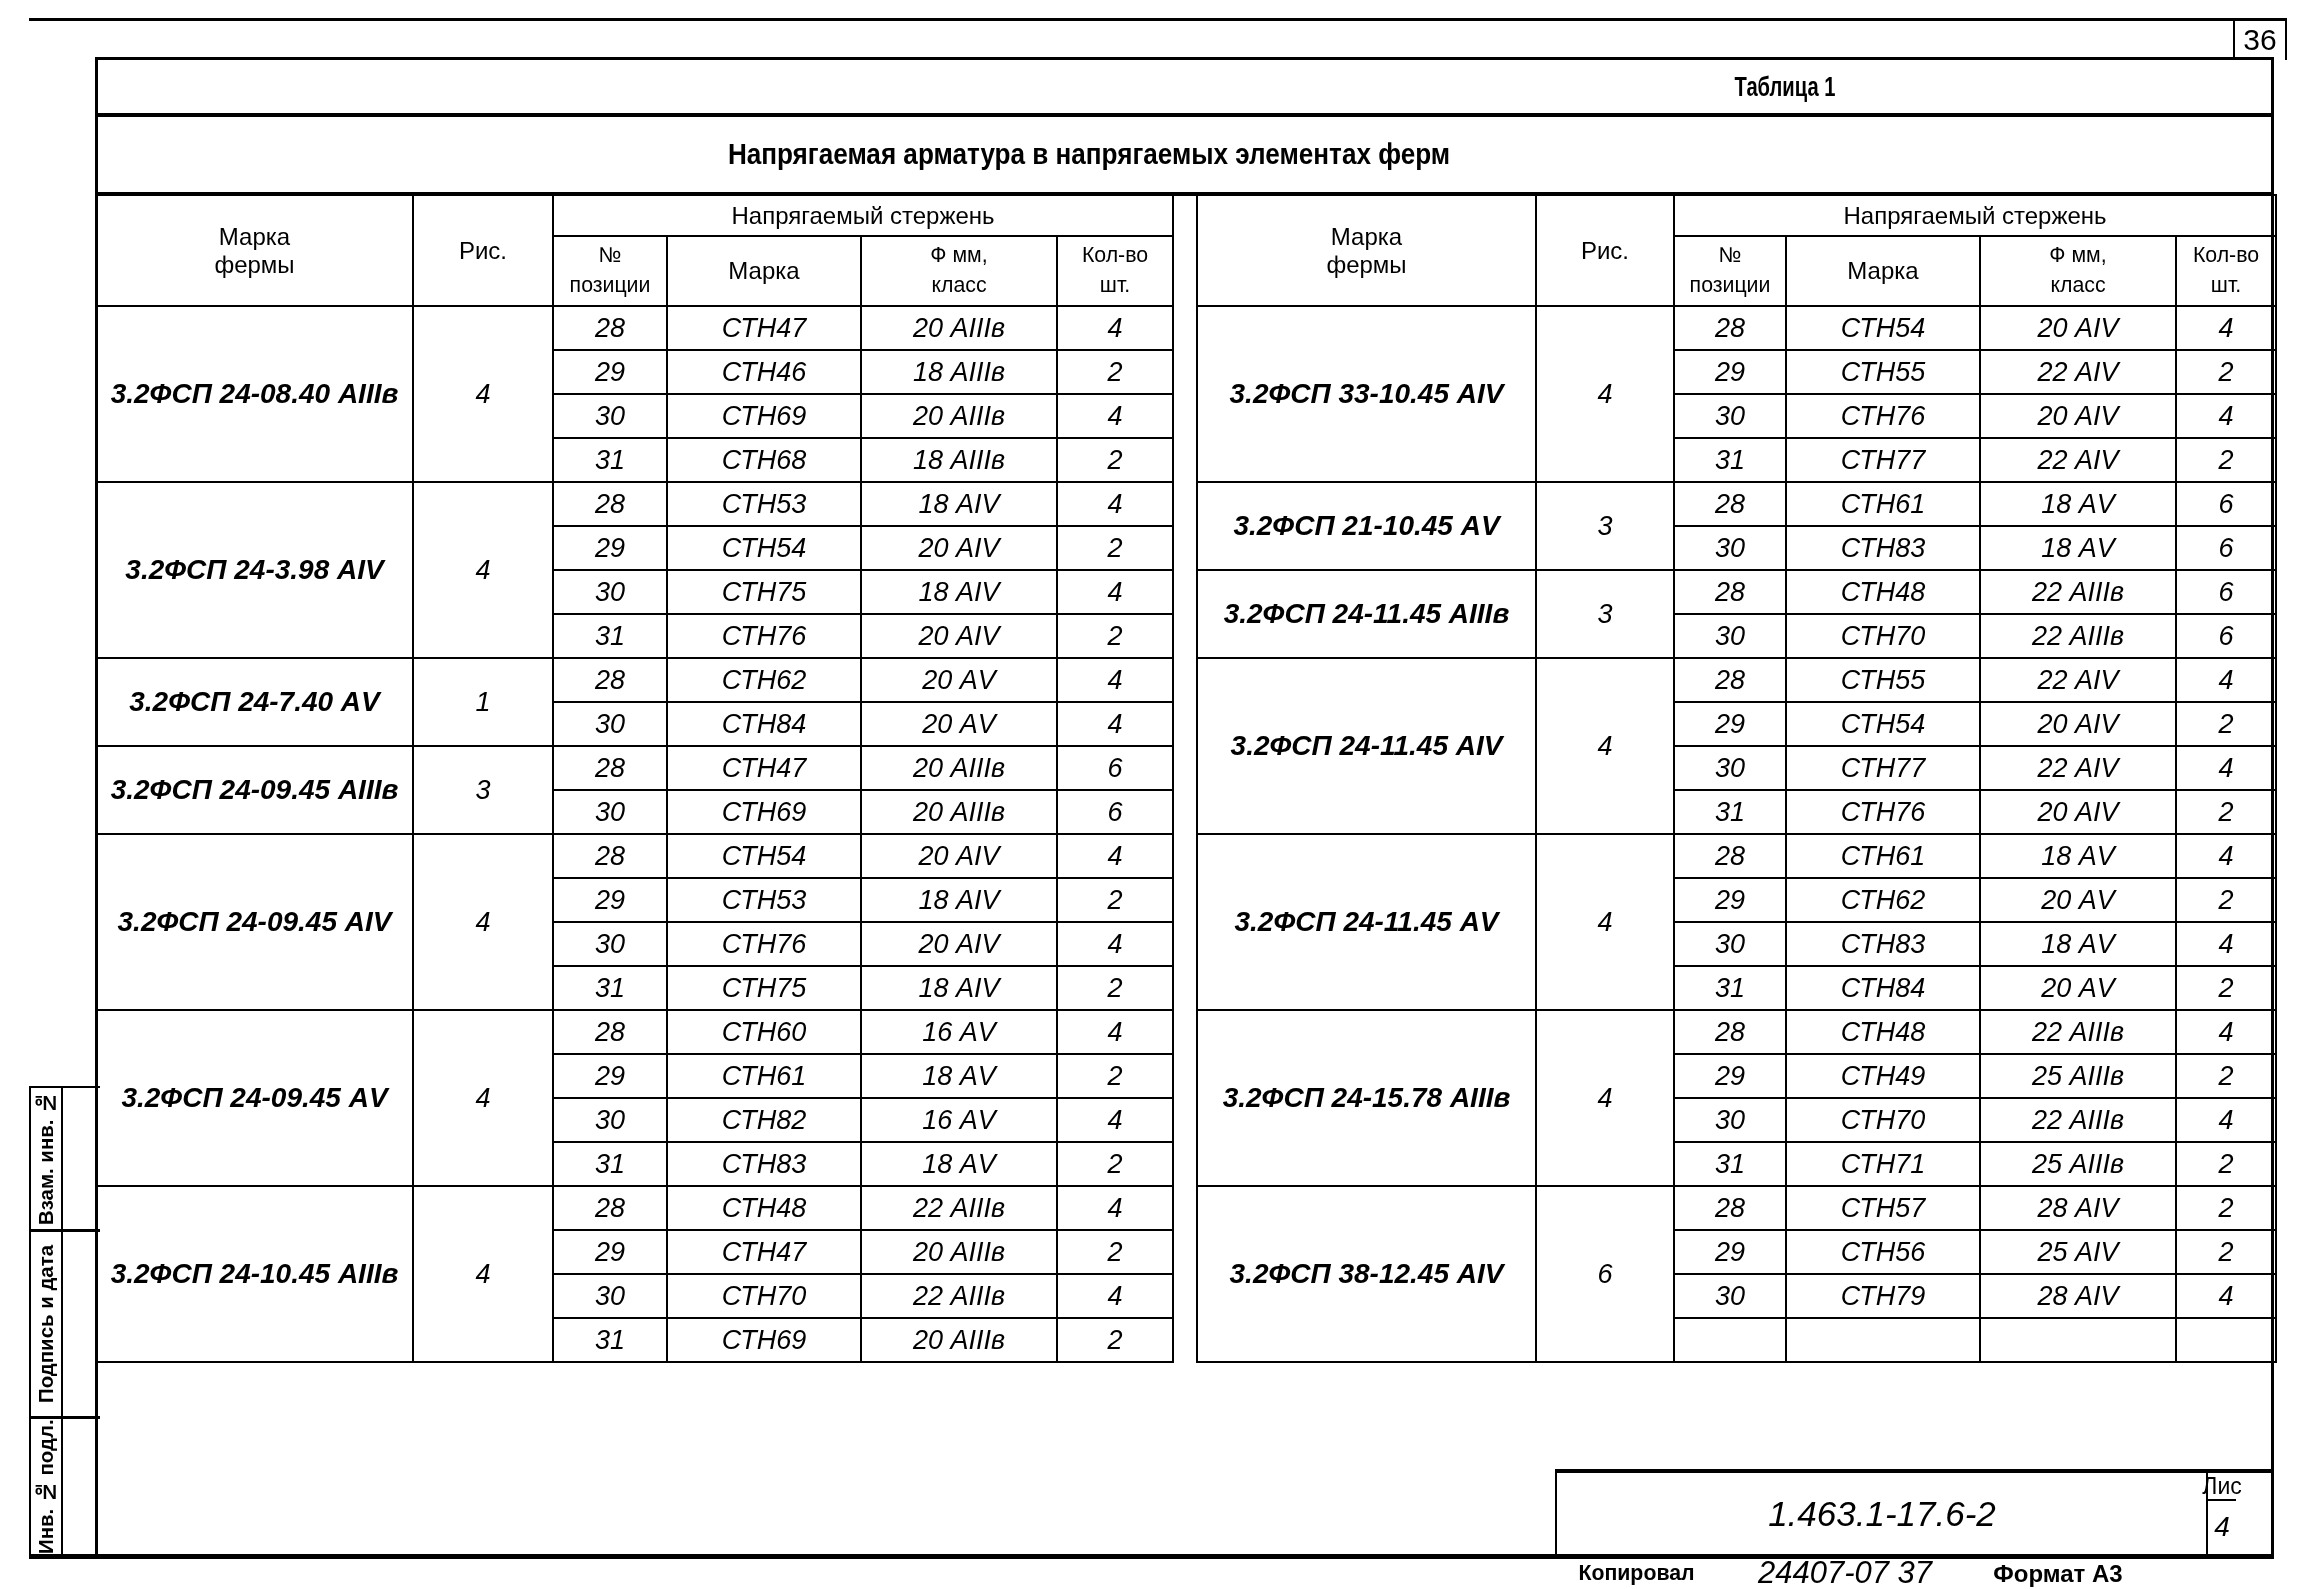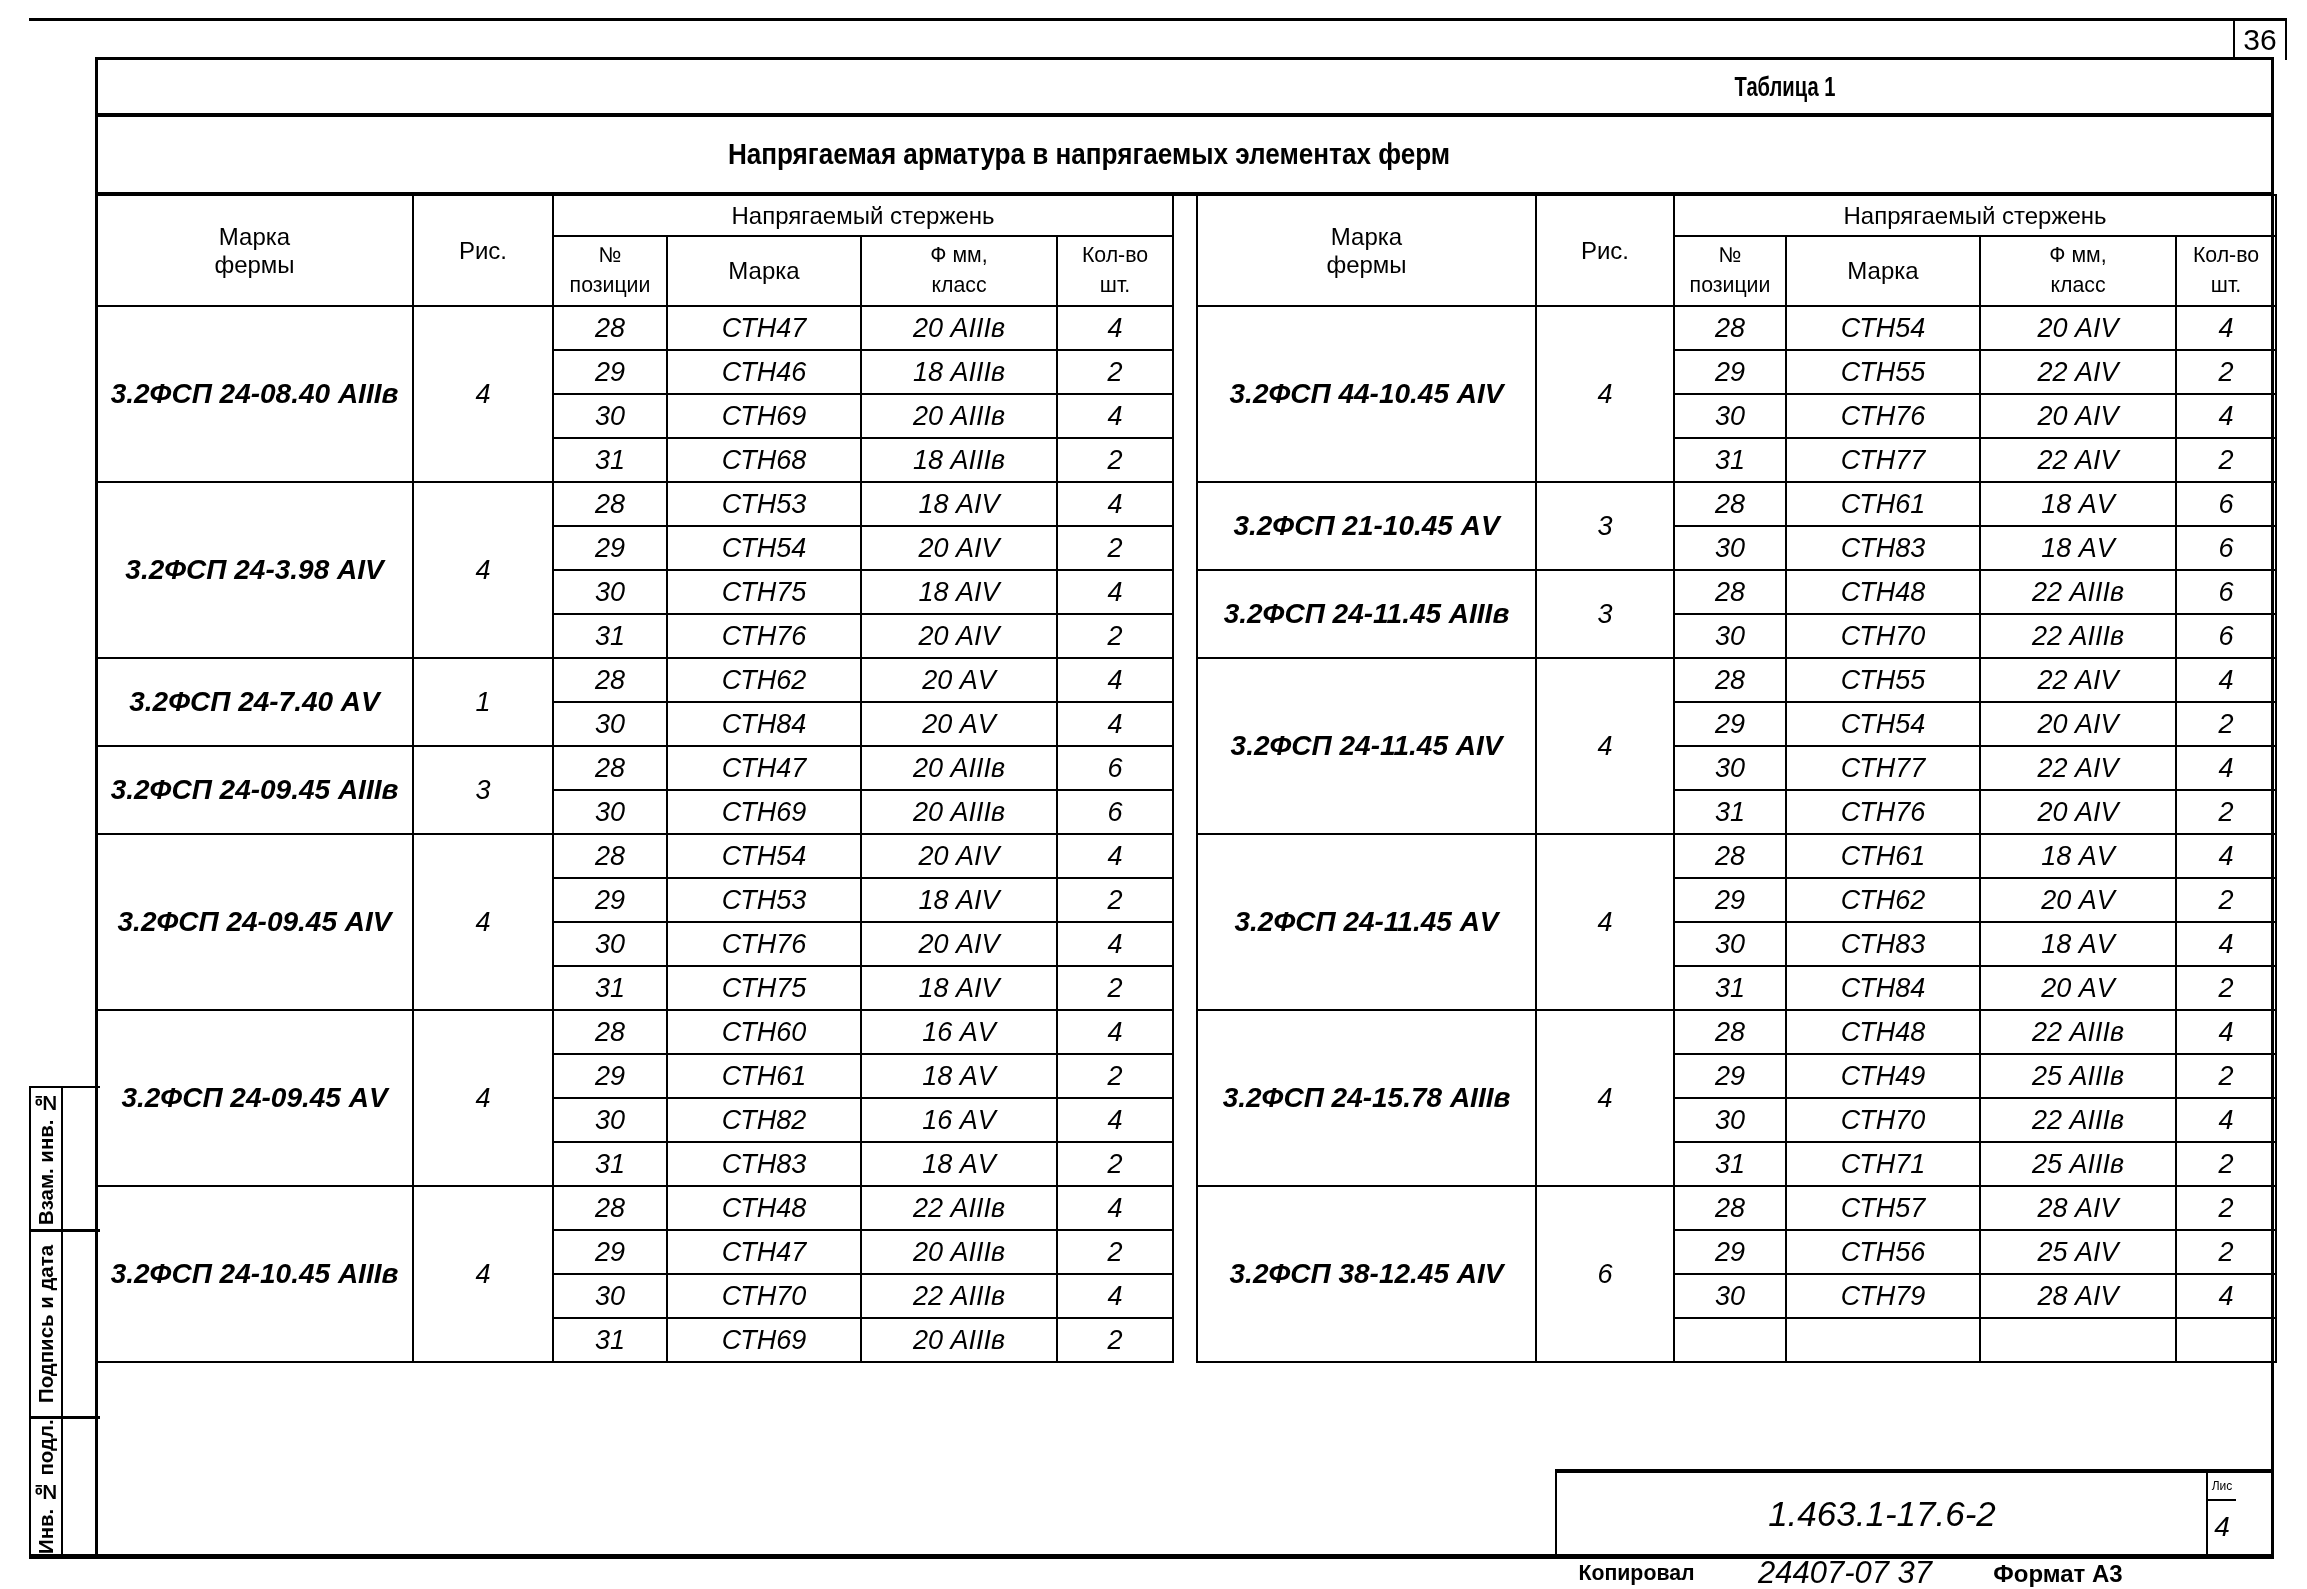--- a/index.html
+++ b/index.html
@@ -263,21 +263,21 @@
         <div>класс</div>
       </td>
       <td class="h">
         <div>Кол-во</div>
         <div>шт.</div>
       </td>
     </tr>
   </tbody>
   <tbody id="right-body">
       <tr style="height: 44px;">
-        <td class="mk" rowspan="4">3.2ФСП 44-10.45 АIV</td>
+        <td class="mk" rowspan="4">3.2ФСП 33-10.45 АIV</td>
         <td rowspan="4">4</td>
         <td>28</td>
         <td>СТН54</td>
         <td>20 АIV</td>
         <td>4</td>
       </tr>
       <tr style="height: 44px;">
         <td>29</td>
         <td>СТН55</td>
         <td>22 АIV</td>
@@ -435,19 +435,19 @@
 <div class="line-h" style="left:29px; top:1229px; width:71px; height:2.8px;"></div>
 <div class="line-h" style="left:29px; top:1416px; width:71px; height:2.8px;"></div>
 <div class="vtext" style="left:32px; top:1088px; width:29px; height:141px;">Взам. инв. №</div>
 <div class="vtext" style="left:32px; top:1232px; width:29px; height:184px;">Подпись и дата</div>
 <div class="vtext" style="left:32px; top:1419px; width:29px; height:135px;">Инв. № подл.</div>
 
 <div class="abs" style="left:1555px; top:1469px; width:719px; height:87px; border-top:4.2px solid #000; border-left:2.8px solid #000;"></div>
 <div class="line-v" style="left:2206px; top:1472px; width:2.3px; height:83px;"></div>
 <div class="line-h" style="left:2208px; top:1499px; width:28px; height:2.3px;"></div>
 <div class="txt" style="left:1558px; top:1474px; width:648px; height:80px; font-size:35px; font-style:italic;">1.463.1-17.6-2</div>
-<div class="txt" style="left:2208px; top:1474px; width:28px; height:25px; font-size:12px;">Лис</div>
+<div class="txt" style="left:2208px; top:1474px; width:28px; height:25px; font-size:23px;">Лис</div>
 <div class="txt" style="left:2208px; top:1504px; width:28px; height:46px; font-size:28px; font-style:italic;">4</div>
 
 <div class="txt" style="left:1567px; top:1560px; width:139px; height:28px; font-size:21.3px; font-weight:bold;">Копировал</div>
 <div class="txt" style="left:1734px; top:1557px; width:222px; height:32px; font-size:31px; font-style:italic;">24407-07 37</div>
 <div class="txt" style="left:1984px; top:1560px; width:148px; height:28px; font-size:24px; font-weight:bold;">Формат А3</div>
 
 
 </body></html>

